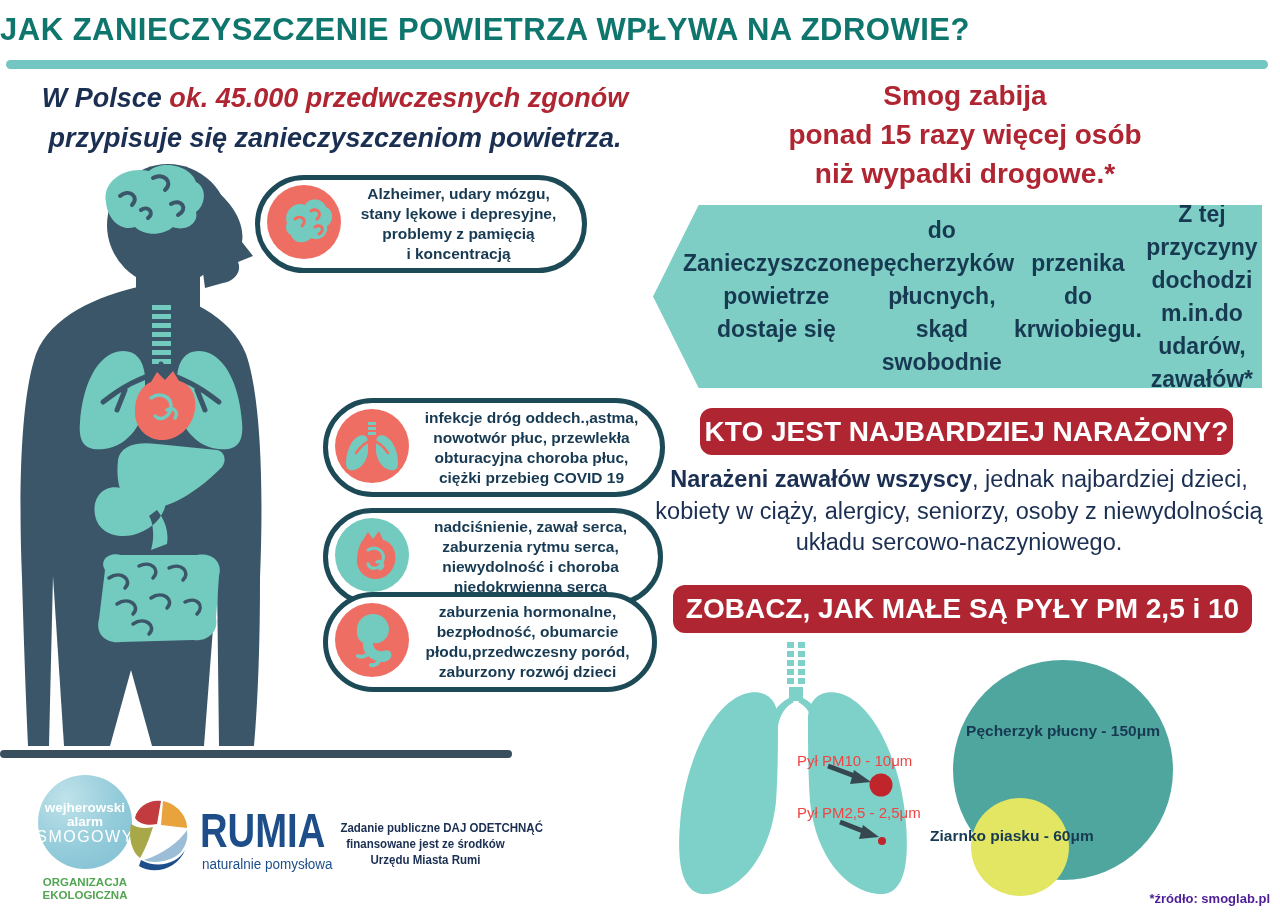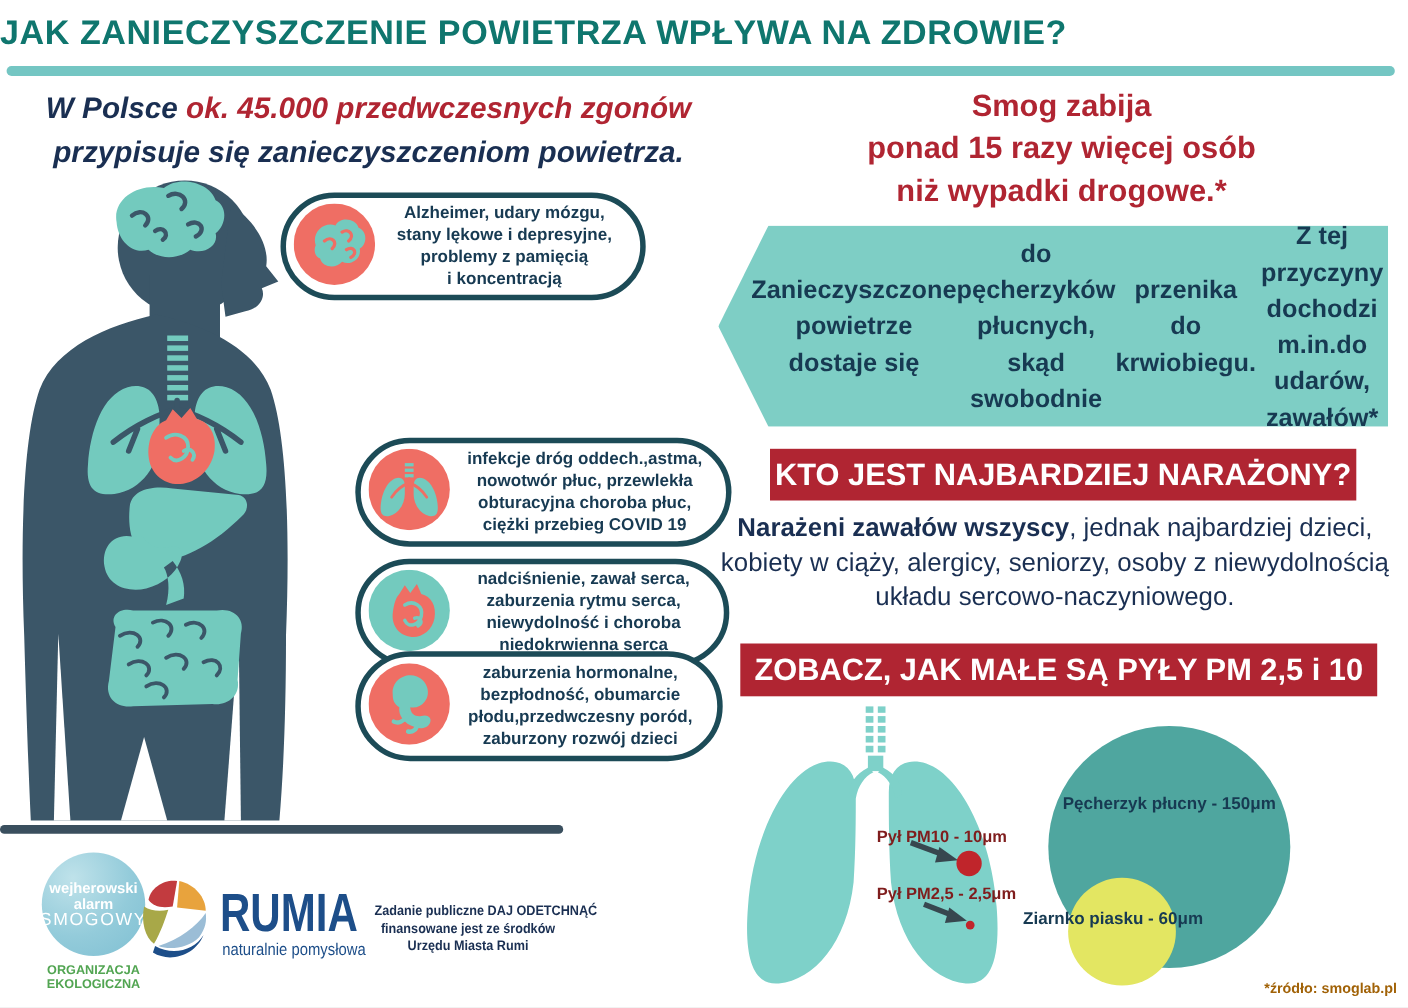--- a/index.html
+++ b/index.html
@@ -23,21 +23,21 @@
   
   .arrow-box{
     top:205px;left:653px;width:609px;height:183px;background:#7ecec5;
     clip-path:polygon(0% 50%,7.5% 0%,100% 0%,100% 100%,7.5% 100%);
     display:flex;flex-direction:row;justify-content:center;align-items:center;
     padding-left:30px;box-sizing:border-box;
   }
   .arrow-box div{font-size:23px;font-weight:bold;color:#173a52;line-height:33px;text-align:center;}
   
   .banner{
-    background:#b02532;color:#ffffff;font-weight:bold;text-align:center;
+    background:#b02532;color:#ffffff;font-weight:bold;text-align:center;border-radius:12px;
   }
   .banner.who{top:408px;left:700px;width:533px;height:47px;font-size:28px;line-height:47px;}
   .banner.pm{top:585px;left:673px;width:579px;height:48px;font-size:28px;line-height:48px;}
   .who-text{top:464px;left:653px;width:612px;text-align:center;font-size:23.5px;line-height:31.5px;color:#1a2f52;font-weight:500;}
   .who-text b{font-weight:bold;}
   
   .bubble{
     background:#ffffff;border:5px solid #1c4b57;border-radius:52px;
     display:flex;align-items:center;box-sizing:border-box;
   }
@@ -47,28 +47,28 @@
     line-height:20px;white-space:pre-line;padding:0 10px 0 4px;
   }
   #bubble1{top:175px;left:255px;width:332px;height:98px;}
   #bubble2{top:288px;left:292px;width:340px;height:98px;}
   #bubble3{top:398px;left:323px;width:342px;height:99px;}
   #bubble4{top:508px;left:323px;width:340px;height:98px;}
   #bubble5{top:592px;left:323px;width:334px;height:100px;}
   
   .ground{top:750px;left:0;width:512px;height:8px;background:#3a4f5e;border-radius:4px;}
   
-  .pm-label{font-size:15px;font-weight:bold;color:#7f1d1d;white-space:nowrap;}
+  .pm-label{font-size:15px;font-weight:normal;color:#ef4444;white-space:nowrap;}
   #pm10-label{top:752px;left:797px;}
   #pm25-label{top:804px;left:797px;}
   .alveolus{top:660px;left:953px;width:220px;height:220px;border-radius:50%;background:#4fa69f;}
   .sand{top:798px;left:971px;width:98px;height:98px;border-radius:50%;background:#e3e662;}
   #alveolus-label{top:722px;left:953px;width:220px;text-align:center;font-size:15.5px;font-weight:bold;color:#173a52;}
   #sand-label{top:827px;left:930px;font-size:15.5px;font-weight:bold;color:#173a52;white-space:nowrap;}
-  .source{top:891px;left:1095px;width:175px;text-align:right;font-size:13px;font-weight:bold;color:#a16207;}
+  .source{top:891px;left:1095px;width:175px;text-align:right;font-size:13px;font-weight:bold;color:#4c1d95;}
   
   .smog-logo{
     top:775px;left:38px;width:94px;height:94px;border-radius:50%;
     background:radial-gradient(circle at 30% 25%, #bfe2ea 0%, #93cbda 55%, #7fbfd2 100%);
     display:flex;flex-direction:column;justify-content:center;align-items:center;
     color:#ffffff;text-align:center;
   }
   .smog-logo .l1{font-size:13.5px;font-weight:bold;line-height:14px;}
   .smog-logo .l3{font-size:16px;letter-spacing:1.5px;line-height:15px;}
   .eco-label{top:876px;left:28px;width:114px;text-align:center;font-size:11.5px;font-weight:bold;color:#52a552;line-height:13px;}

